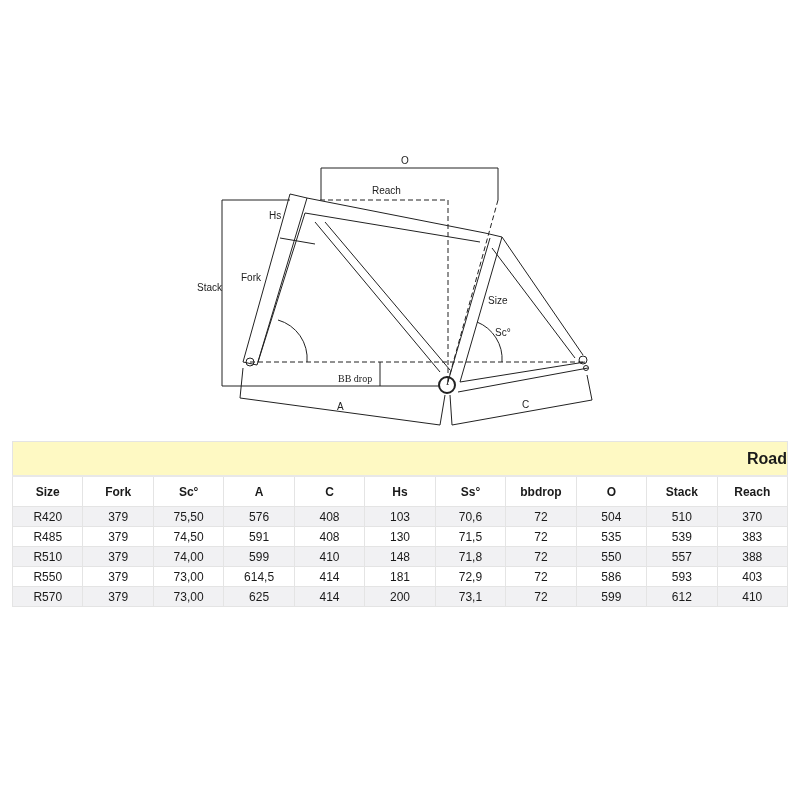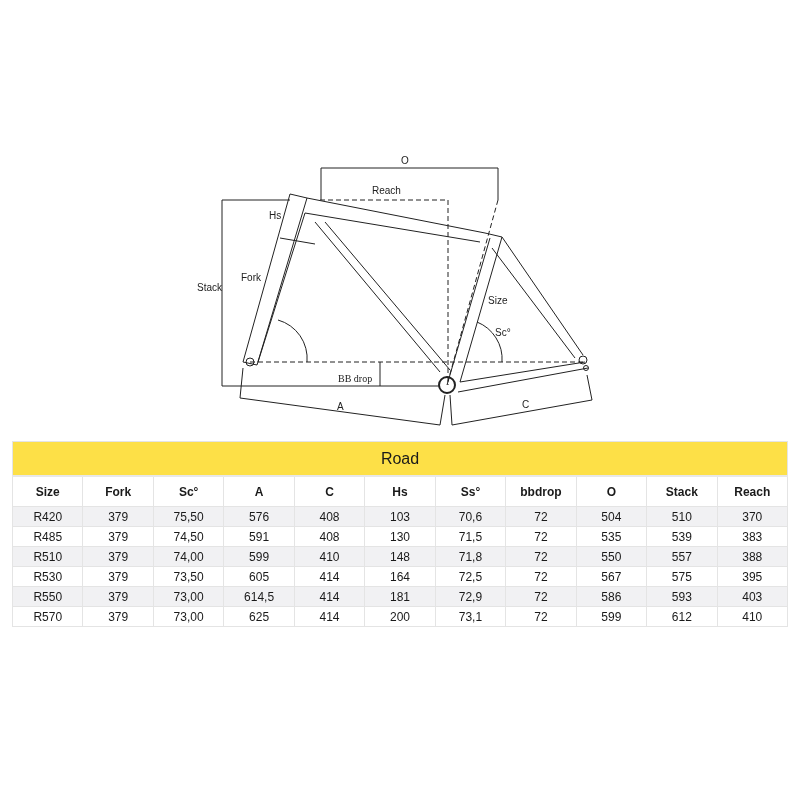--- a/index.html
+++ b/index.html
@@ -4,21 +4,21 @@
 <style>
   html, body { margin: 0; padding: 0; background: #ffffff; }
   body { width: 800px; height: 800px; position: relative; overflow: hidden;
          font-family: "Liberation Sans", "DejaVu Sans", sans-serif; color: #1a1a1a; }
   .diagram { position: absolute; left: 0; top: 0; width: 800px; height: 440px; }
   .diagram svg { position: absolute; left: 0; top: 0; }
   .lbl { position: absolute; font-size: 10px; color: #222; white-space: nowrap; line-height: 1; }
   .geo-table-wrap { position: absolute; left: 12px; top: 441px; width: 776px; }
   table.geo { width: 776px; border-collapse: collapse; table-layout: fixed; }
   table.geo td, table.geo th { border: 1px solid #e4e4e4; text-align: center; font-size: 12px; height: 19px; padding: 0; }
-  table.geo .title-row th { height: 33px; font-size: 16px; font-weight: normal; border-bottom: 2px solid #e8e8e8; background: #fde047; }
+  table.geo .title-row th { height: 33px; font-size: 16px; font-weight: bold; border-bottom: 2px solid #e8e8e8; background: #fef9c3; text-align: right; }
   table.geo .head-row th { height: 29px; font-weight: bold; font-size: 12px; background: #fff; }
   table.geo tbody tr:nth-child(odd) td { background: #f1f1f3; }
   table.geo tbody tr:nth-child(even) td { background: #ffffff; }
   table.geo td.size { font-weight: normal; }
 </style>
 </head>
 <body>
 
 <div class="diagram">
   <svg width="800" height="440" viewBox="0 0 800 440" fill="none" stroke="#222" stroke-width="1">
@@ -134,33 +134,20 @@
           <td>599</td>
           <td>410</td>
           <td>148</td>
           <td>71,8</td>
           <td>72</td>
           <td>550</td>
           <td>557</td>
           <td>388</td>
         </tr>
         <tr>
-          <td class="size">R530</td>
-          <td>379</td>
-          <td>73,50</td>
-          <td>605</td>
-          <td>414</td>
-          <td>164</td>
-          <td>72,5</td>
-          <td>72</td>
-          <td>567</td>
-          <td>575</td>
-          <td>395</td>
-        </tr>
-        <tr>
           <td class="size">R550</td>
           <td>379</td>
           <td>73,00</td>
           <td>614,5</td>
           <td>414</td>
           <td>181</td>
           <td>72,9</td>
           <td>72</td>
           <td>586</td>
           <td>593</td>

